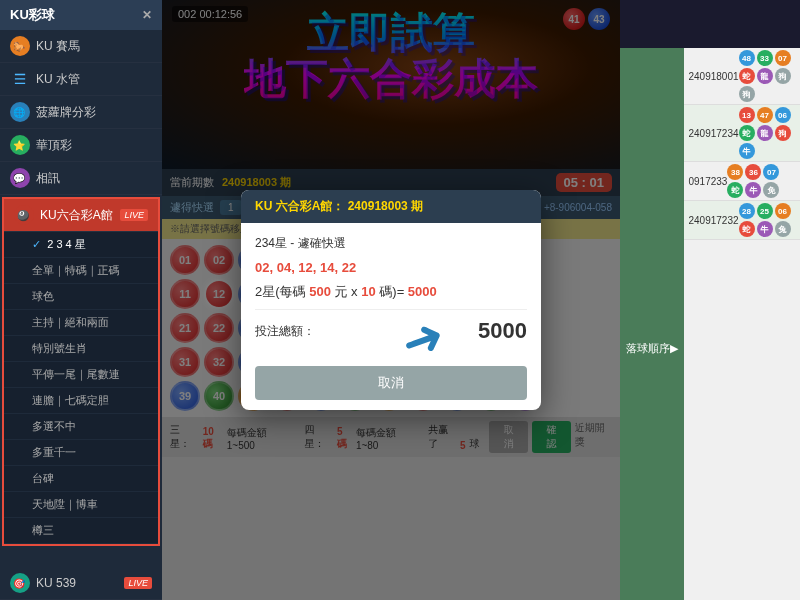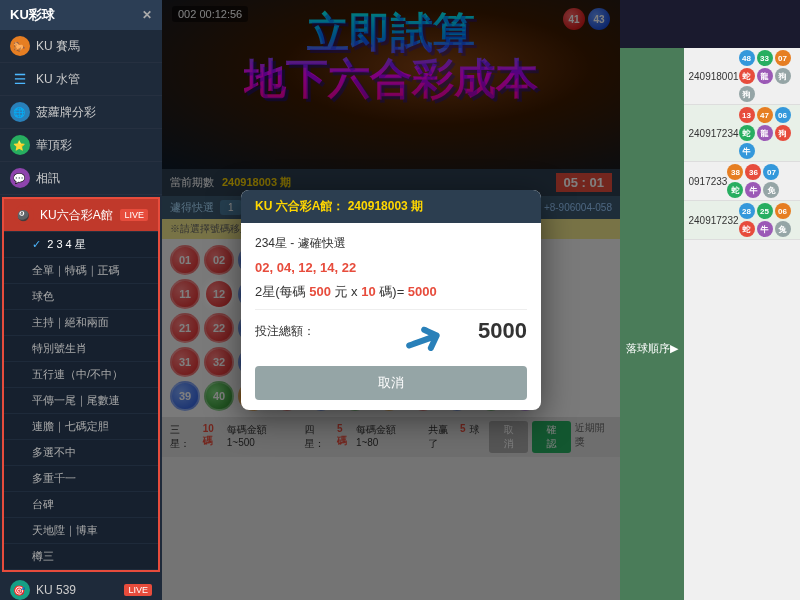--- a/index.html
+++ b/index.html
@@ -63,20 +63,21 @@
       background: #c0392b;
       color: #fff;
     }
     .live-badge {
       background: #e74c3c;
       color: #fff;
       font-size: 9px;
       padding: 1px 4px;
       border-radius: 2px;
       margin-left: auto;
+      font-style: italic;
     }
     .sub-items {
       background: #16202e;
     }
     .sub-item {
       padding: 5px 10px 5px 28px;
       color: #aaa;
       font-size: 11px;
       cursor: pointer;
       border-bottom: 1px solid #1e2a3a;
@@ -212,21 +213,21 @@
       padding: 4px 8px;
       font-size: 11px;
       display: flex;
       align-items: center;
       gap: 8px;
     }
     .game-top-bar .period { color: #ffd700; font-weight: bold; }
     .countdown {
       background: #e74c3c;
       padding: 2px 8px;
-      border-radius: 0;
+      border-radius: 5px;
       font-size: 13px;
       font-weight: bold;
       color: #fff;
       margin-left: auto;
     }
     .quick-bet-row {
       background: #3d5a73;
       padding: 4px 8px;
       display: flex;
       gap: 6px;
@@ -283,21 +284,21 @@
     
     .bottom-info {
       background: #ddd;
       padding: 4px 8px;
       font-size: 10px;
       color: #333;
       display: flex;
       align-items: center;
       gap: 10px;
     }
-    .info-item { display: flex; align-items: flex-start; gap: 4px; }
+    .info-item { display: flex; align-items: flex-end; gap: 4px; }
     .info-highlight { color: #e74c3c; font-weight: bold; }
     .bottom-btns {
       margin-left: auto;
       display: flex; gap: 4px;
     }
     .bottom-btn {
       padding: 2px 10px;
       border: none;
       border-radius: 3px;
       font-size: 10px;
@@ -440,23 +441,20 @@
         <span>全單｜特碼｜正碼</span>
       </div>
       <div class="sub-item">
         <span>球色</span>
       </div>
       <div class="sub-item">
         <span>主持｜絕和兩面</span>
       </div>
       <div class="sub-item">
         <span>特別號生肖</span>
-      </div>
-      <div class="sub-item">
-        <span>五行連（中/不中）</span>
       </div>
       <div class="sub-item">
         <span>平傳一尾｜尾數連</span>
       </div>
       <div class="sub-item">
         <span>連膽｜七碼定胆</span>
       </div>
       <div class="sub-item">
         <span>多選不中</span>
       </div>

